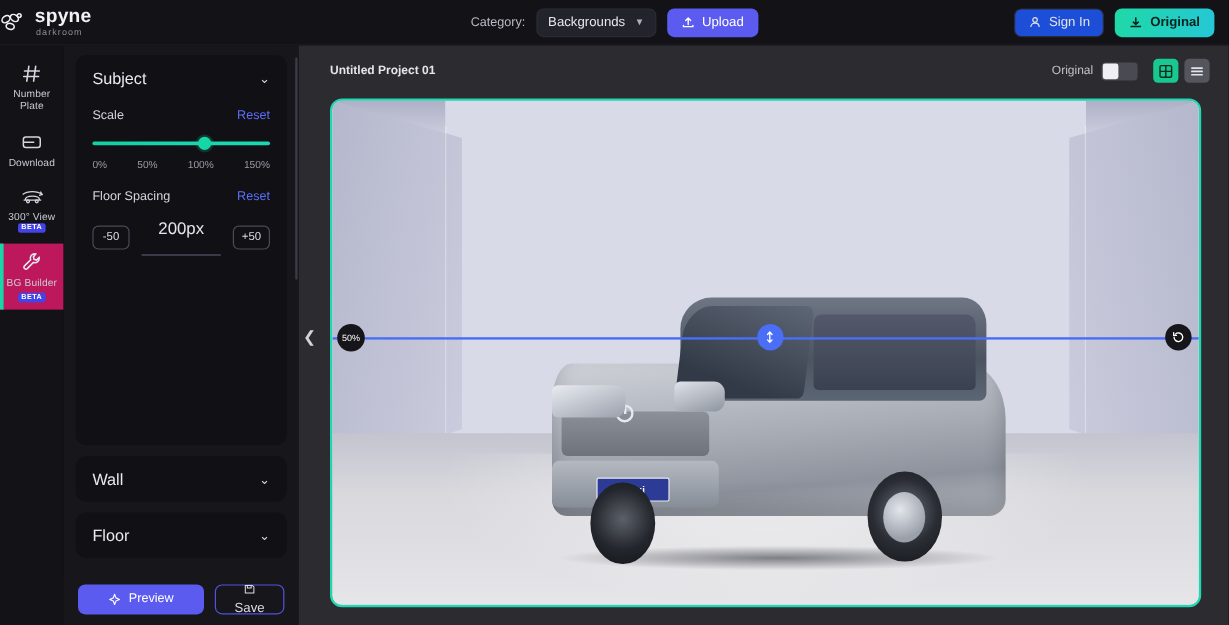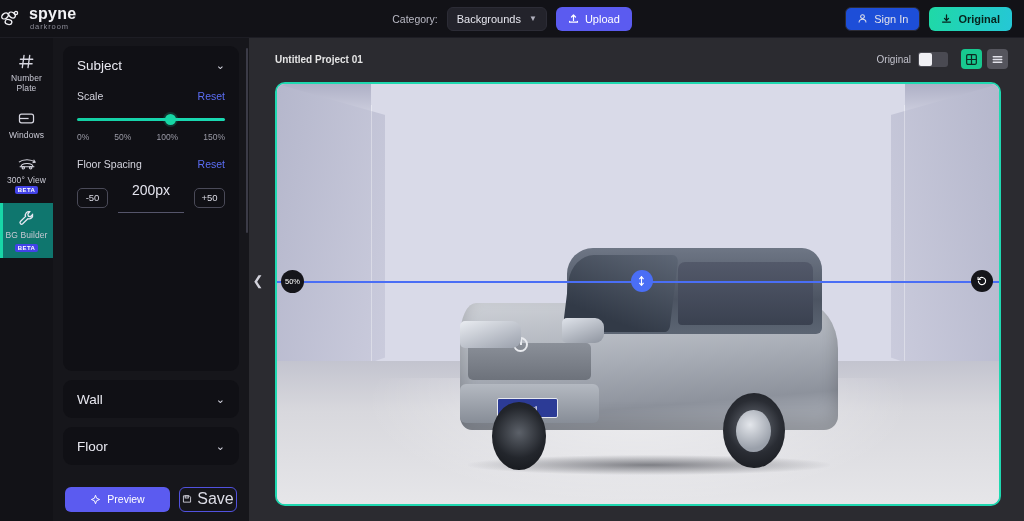--- a/index.html
+++ b/index.html
@@ -58,21 +58,21 @@
     padding-top: 8px; gap: 2px;
   }
   .rail-item {
     width: 53px; min-height: 46px; display: flex; flex-direction: column;
     align-items: center; justify-content: center; gap: 3px; cursor: pointer;
     padding: 6px 2px; position: relative;
   }
   .rail-item .rl {
     font-size: 8.5px; color: #c9c9d4; text-align: center; line-height: 1.15; letter-spacing: .1px;
   }
-  .rail-item.active { background: #0f766e; }
+  .rail-item.active { background: #be185d; }
   .rail-item.active::before {
     content: ""; position: absolute; left: 0; top: 0; bottom: 0; width: 2.5px; background: #18d6a8;
   }
   .beta {
     display: inline-block; background: #4343e8; color: #fff; font-size: 6px; font-weight: 700;
     padding: 1px 3px; border-radius: 2px; letter-spacing: .4px; vertical-align: middle;
   }
 
   
   .panel {
@@ -125,22 +125,22 @@
     height: 44px; display: flex; align-items: center; gap: 9px; padding: 0 12px;
     background: #16161b;
   }
   .preview-btn {
     flex: 1; height: 25px; border-radius: 6px; background: #5b5bf0; color: #fff;
     font-size: 10.5px; display: flex; align-items: center; justify-content: center; gap: 6px;
     cursor: pointer; border: none;
   }
   .save-btn {
     width: 58px; height: 25px; border-radius: 6px; background: transparent; color: #dcdce6;
-    border: 1px solid #5252e0; font-size: 16px; display: flex; align-items: center;
-    justify-content: center; gap: 5px; cursor: pointer;
+    border: 1px solid #5252e0; font-size: 11px; display: flex; align-items: center;
+    justify-content: center; gap: 5px; cursor: pointer; flex-direction: column;
   }
 
   
   .stage {
     position: absolute; top: 38px; left: 249px; right: 0; height: 483px;
     background: #2b2b30;
   }
   .stage-head {
     height: 42px; display: flex; align-items: center; justify-content: space-between;
     padding: 0 16px 0 26px;
@@ -369,21 +369,21 @@
       <span class="rl">Number Plate</span>
     </div>
 
     <div class="rail-item">
       <span class="ico">
         <svg width="19" height="19" viewBox="0 0 20 20" fill="none" stroke="#d6d6e0" stroke-width="1.3">
           <rect x="2.6" y="5.4" width="14.8" height="9.2" rx="2.2"></rect>
           <path d="M2.6 10h9.6"></path>
         </svg>
       </span>
-      <span class="rl">Windows</span>
+      <span class="rl">Download</span>
     </div>
 
     <div class="rail-item">
       <span class="ico">
         <svg width="22" height="17" viewBox="0 0 24 18" fill="none" stroke="#d6d6e0" stroke-width="1.2">
           <path d="M4 11.5h16M5.5 11.5c0-2.3 1.6-3.6 6.5-3.6s6.5 1.3 6.5 3.6"></path>
           <circle cx="8" cy="12.6" r="1.3"></circle>
             <circle cx="16" cy="12.6" r="1.3"></circle>
           <path d="M3.2 6.4c1.9-1.6 5-2.6 8.8-2.6s6.9 1 8.8 2.6"></path>
           <path d="M19.2 3.8l1.7 2.7-2.9.6"></path>

